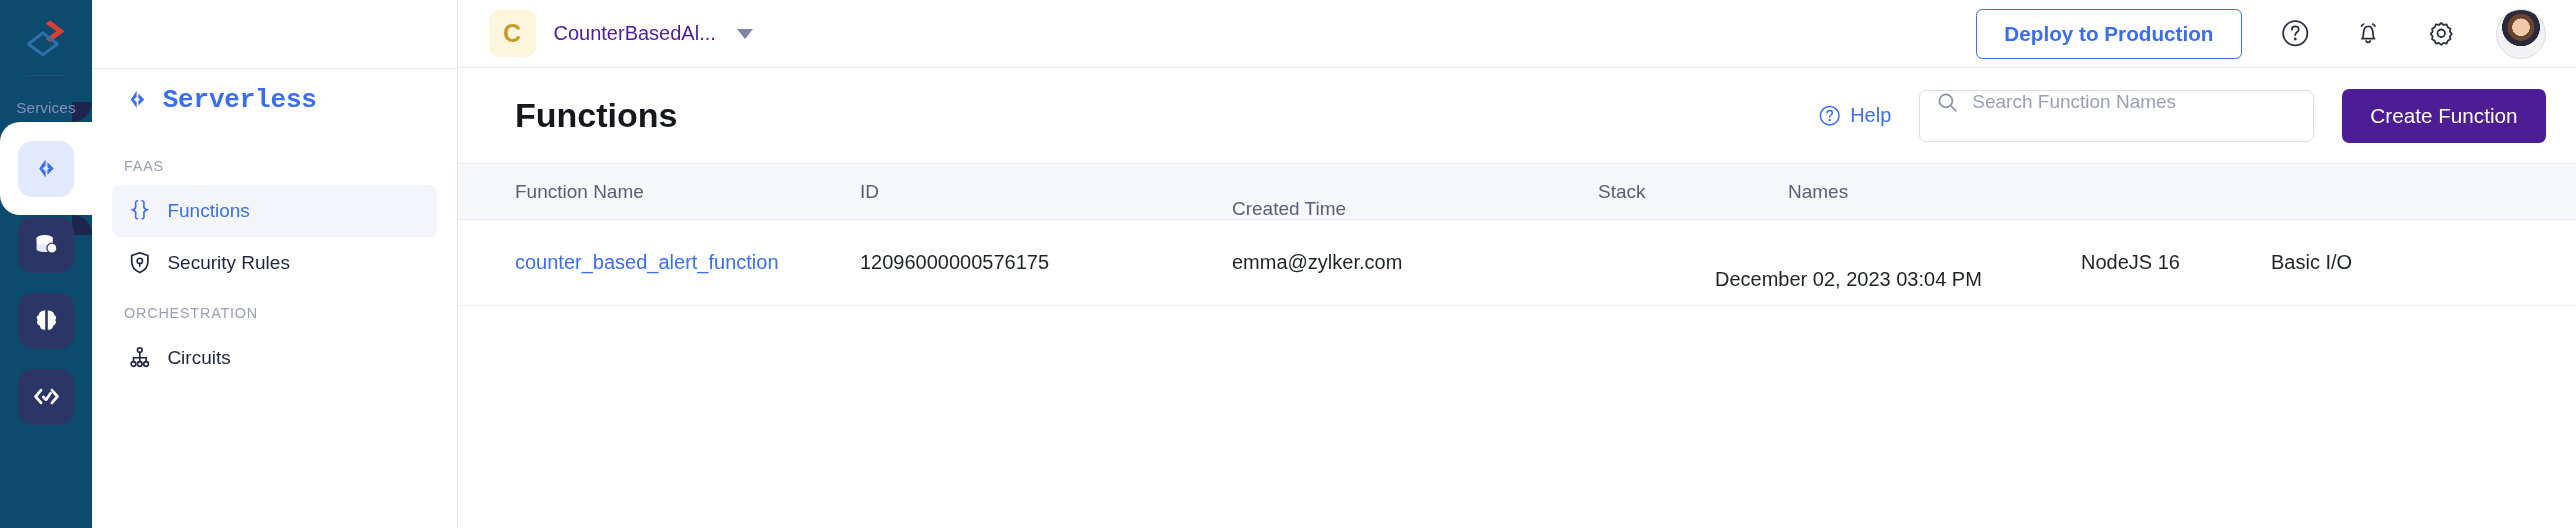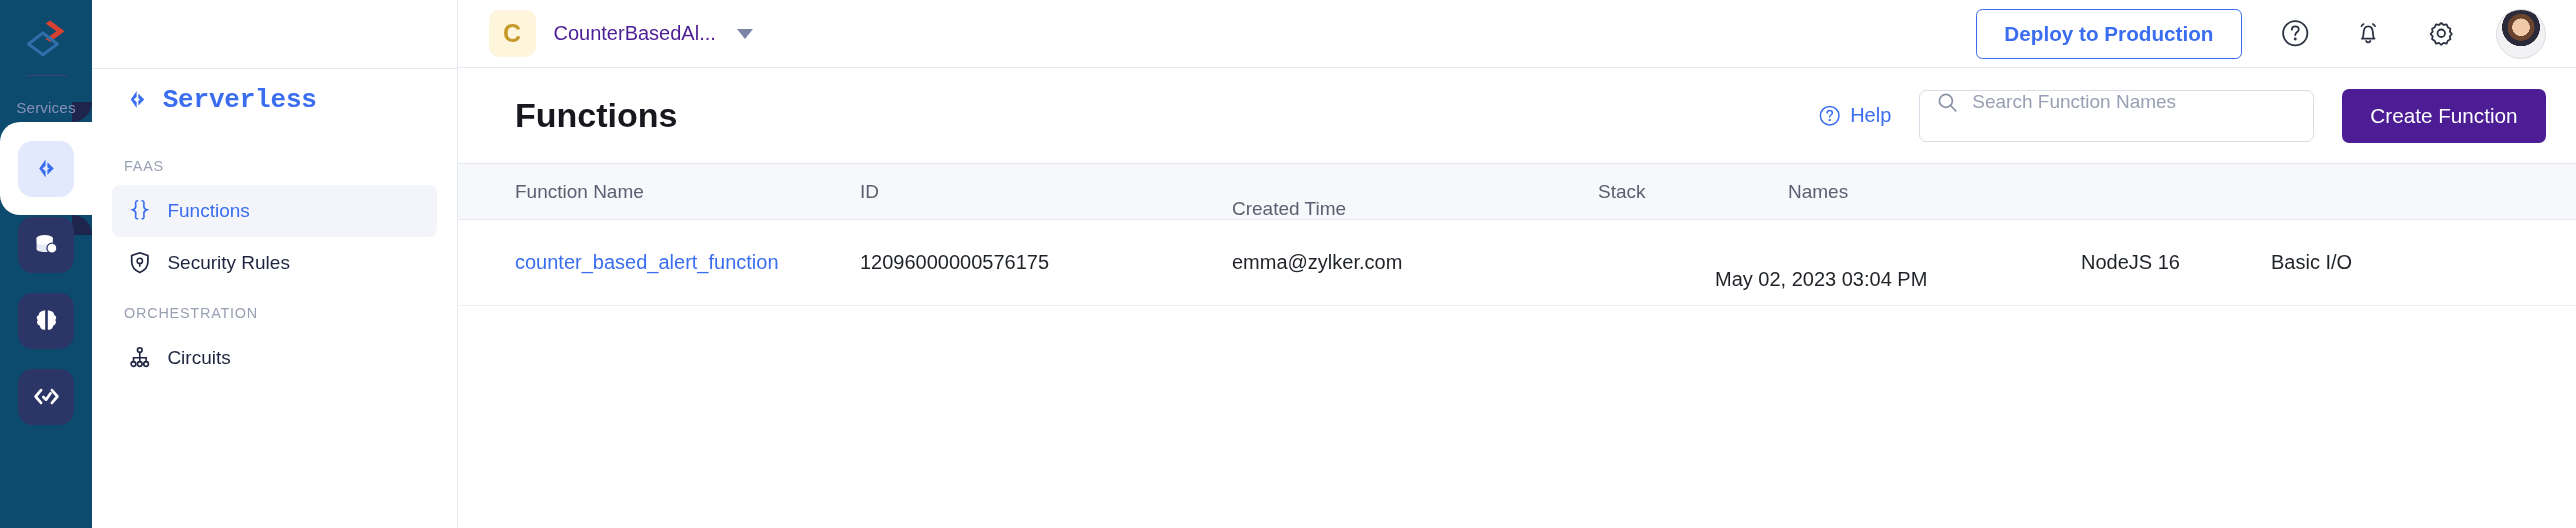--- a/index.html
+++ b/index.html
@@ -385,21 +385,21 @@
         <div class="c5">Stack</div>
         <div class="c6">Names</div>
       </div>
 
       <div class="trow">
         <div class="c1">
           <span class="fn-link">counter_based_alert_function</span>
         </div>
         <div class="c2">12096000000576175</div>
         <div class="c3">emma@zylker.com</div>
-        <div class="c4">May 02, 2023 03:04 PM</div>
+        <div class="c4">December 02, 2023 03:04 PM</div>
         <div class="c5">NodeJS 16</div>
         <div class="c6">Basic I/O</div>
       </div>
     </div>
 
   </div>
 </div>
 
 
 </body></html>

